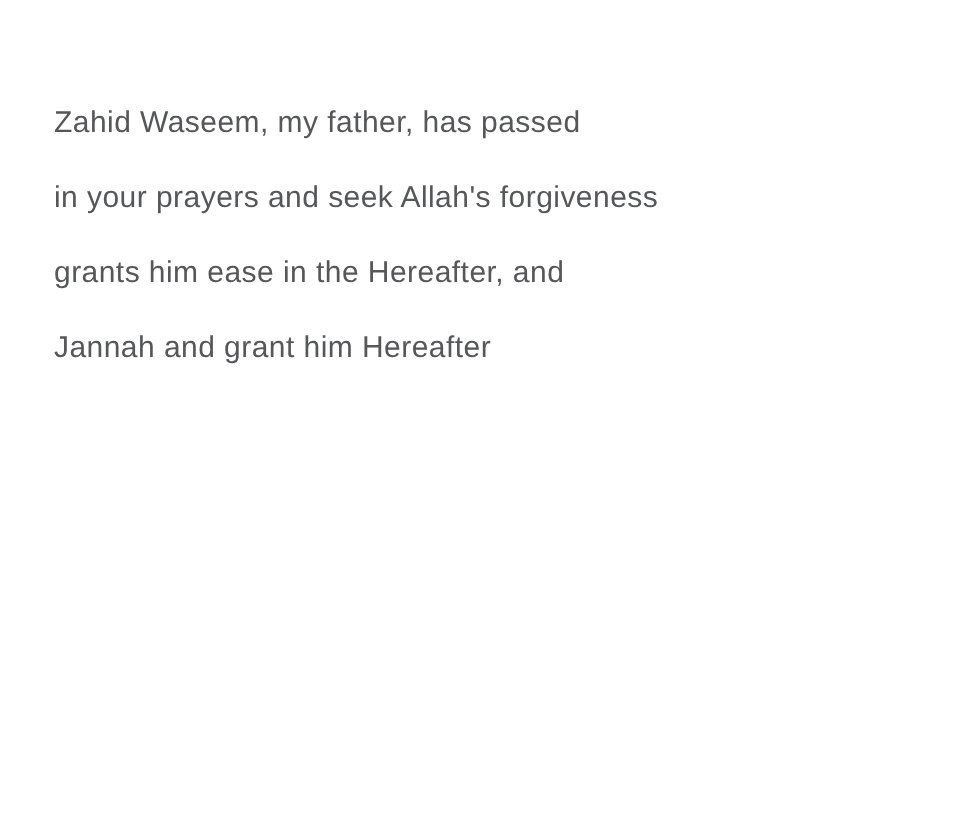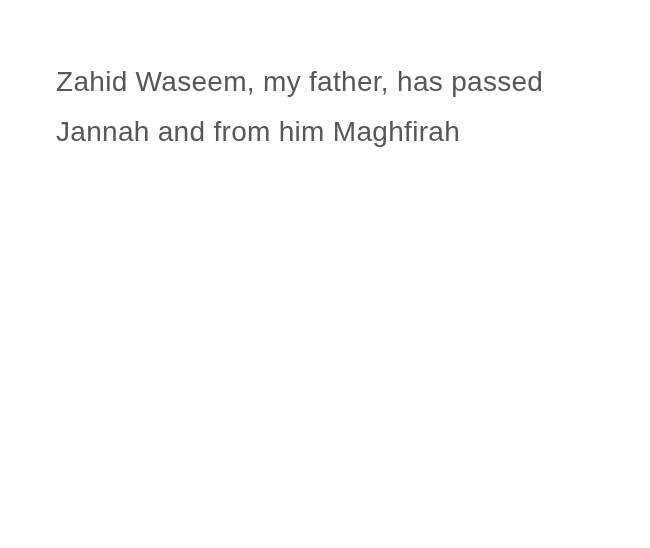--- a/index.html
+++ b/index.html
@@ -10,34 +10,36 @@
   .screen {
     position: relative;
     width: 650px;
     height: 548px;
     background: #ffffff;
     overflow: hidden;
     font-family: "Liberation Sans", "DejaVu Sans", sans-serif;
   }
   .post-text {
     position: absolute;
-    left: 56px;
+    left: 36px;
     top: 57px;
     width: 580px;
     color: #565759;
-    font-size: 28px;
+    font-size: 20px;
     line-height: 50px;
     letter-spacing: 0.3px;
     font-weight: 400;
   }
   .post-line {
     white-space: nowrap;
   }
 </style>
 </head>
 <body>
 
 <div class="screen">
   <div class="post-text">
     <div class="post-line">Zahid Waseem, my father, has passed</div>
-    <div class="post-line">Jannah and from him Maghfirah</div>
+    <div class="post-line">in your prayers and seek Allah's forgiveness</div>
+    <div class="post-line">grants him ease in the Hereafter, and</div>
+    <div class="post-line">Jannah and grant him Hereafter</div>
   </div>
 </div>
 
 </body></html>

